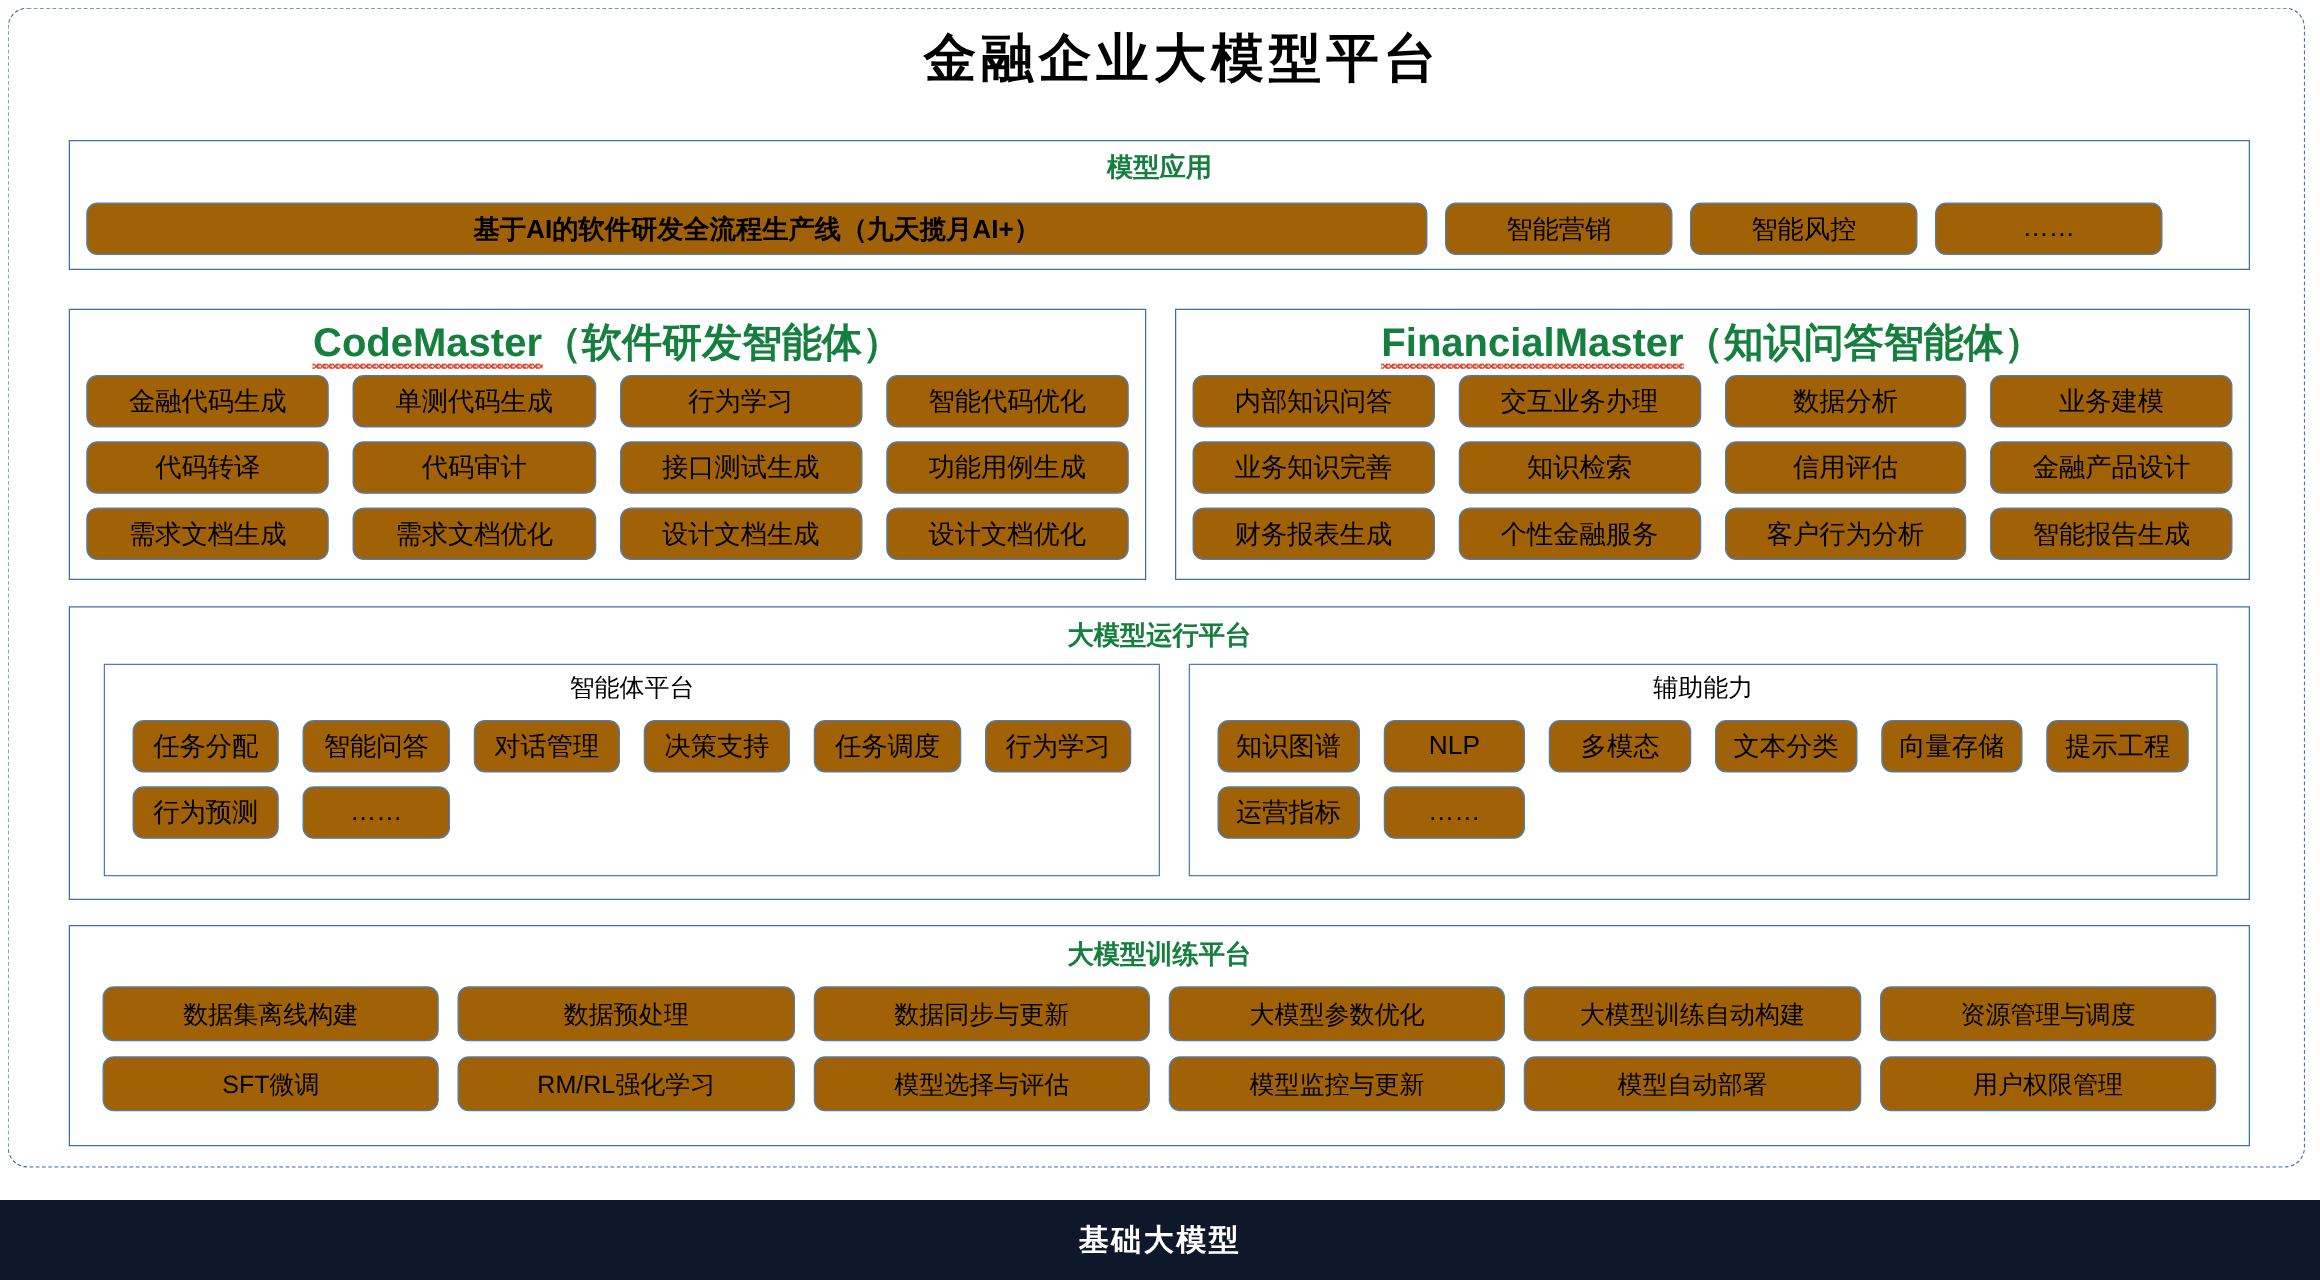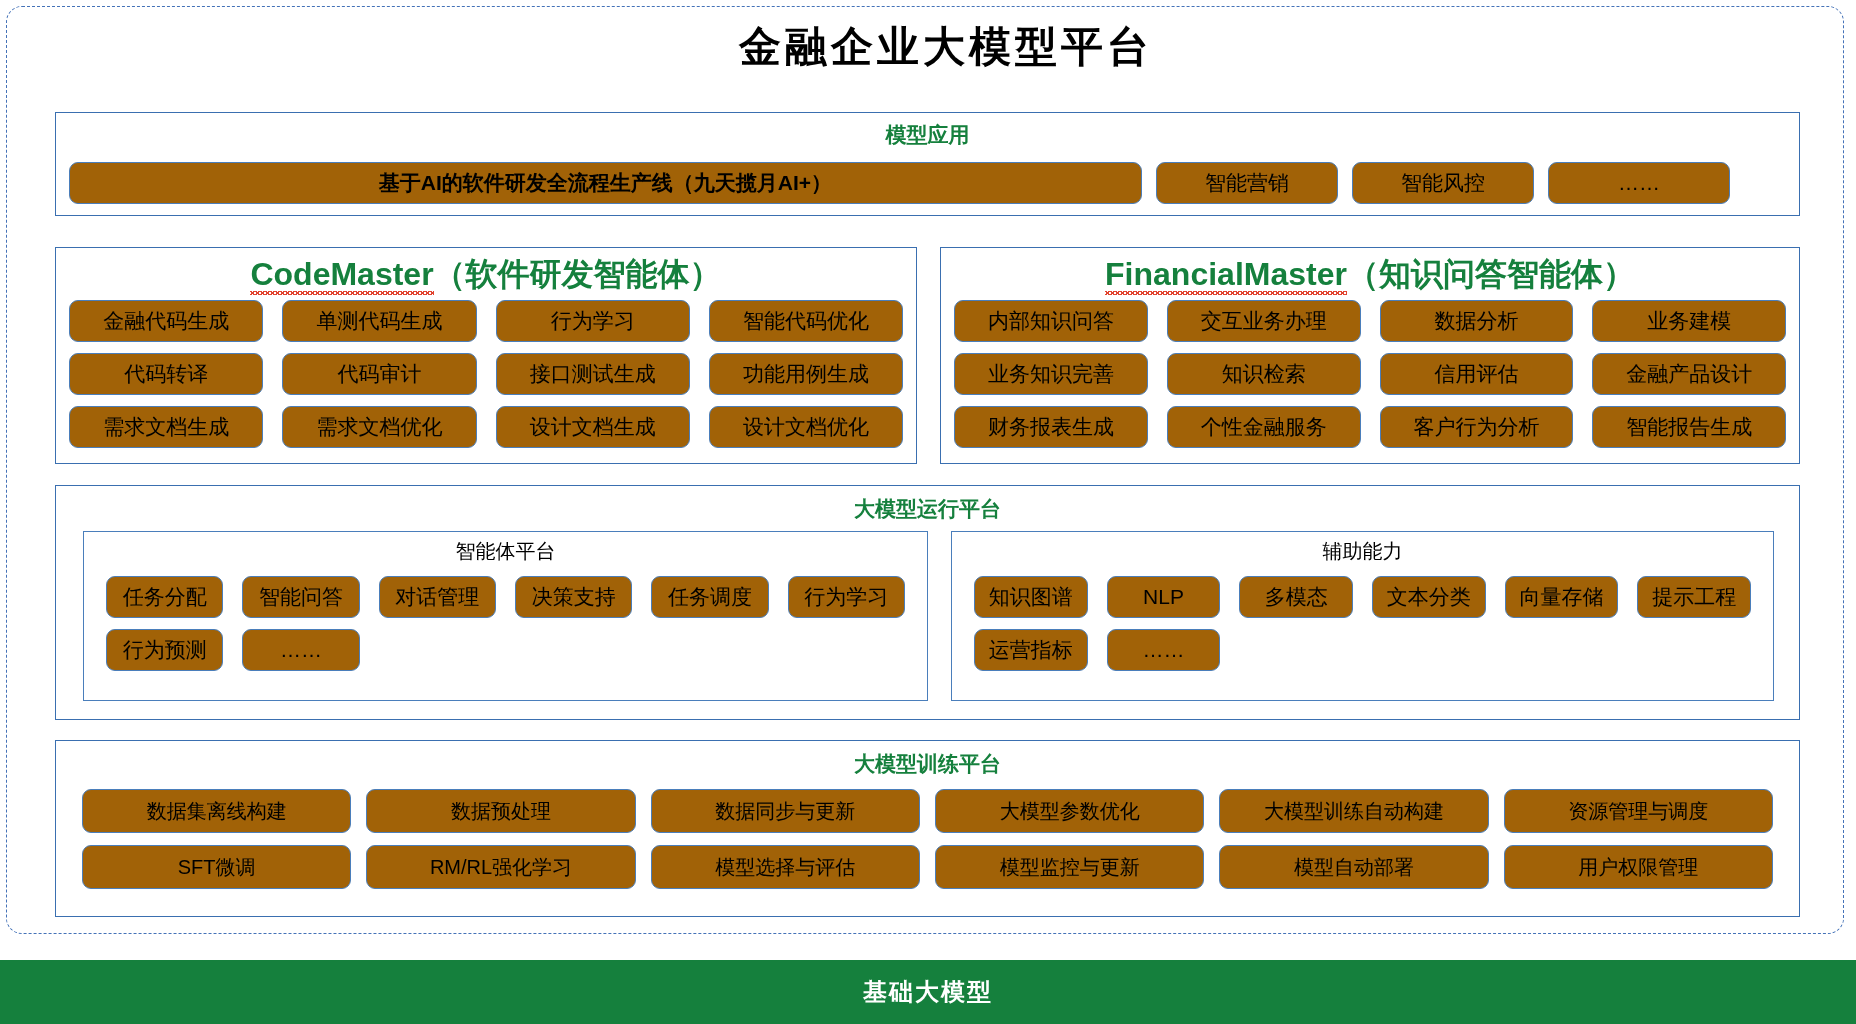--- a/index.html
+++ b/index.html
@@ -174,21 +174,21 @@
   }
   #train-grid .pill { height: 44px; font-size: 20px; }
 
   
   #base-bar {
     position: absolute;
     left: 0;
     top: 960px;
     width: 1856px;
     height: 64px;
-    background: #15803d;
+    background: #0f172a;
     display: flex;
     align-items: center;
     justify-content: center;
     color: #ffffff;
     font-size: 24px;
     font-weight: 700;
     letter-spacing: 2px;
   }
 </style>
 </head>

